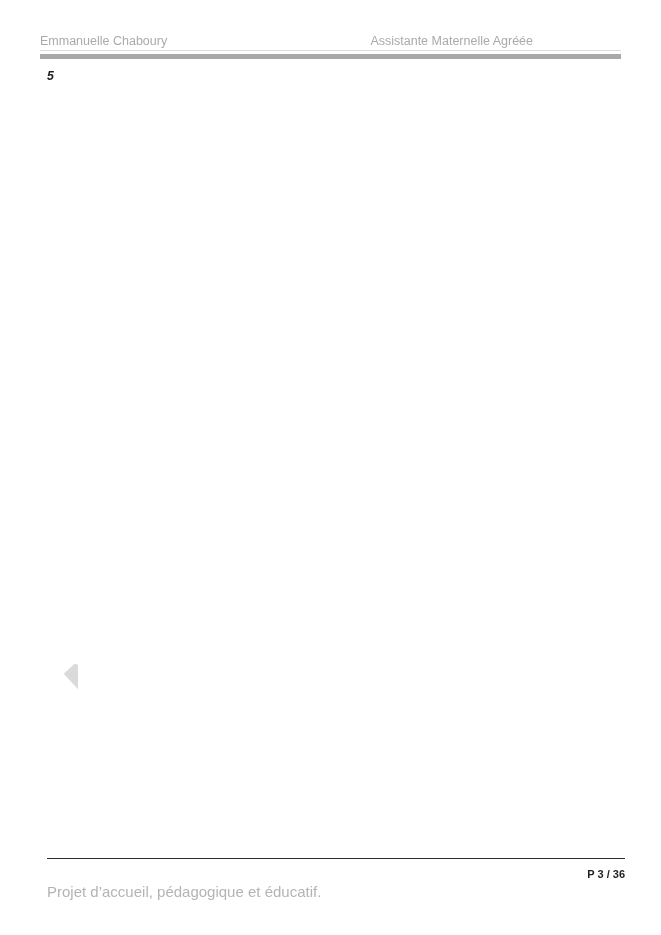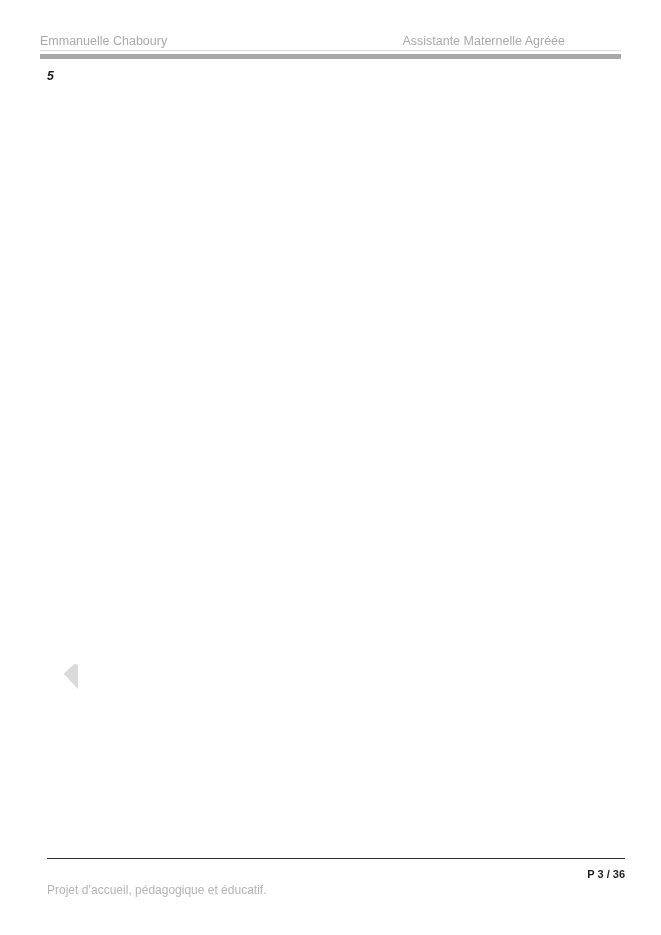--- a/index.html
+++ b/index.html
@@ -29,21 +29,21 @@
   .header{
     position:absolute;left:40px;right:40px;top:34px;z-index:1;
   }
   .header-row{
     display:flex;justify-content:space-between;align-items:baseline;
     font-size:12.5px;color:var(--header_text,#aaaaaa);
     border-bottom:1px solid #dcdcdc;
     padding-bottom:2px;
     gap:26px;
   }
-  .header-row .right{margin-right:56px;}
+  .header-row .right{margin-right:88px;}
   .header-bar{height:5px;background:var(--header_bar,#a9a9a9);margin-top:3px;}
   
   .toc{position:absolute;left:40px;right:41px;top:57px;z-index:1;}
   .row{
     display:flex;align-items:baseline;
     line-height:14.6px;font-size:10.3px;
     white-space:nowrap;
   }
   .row .num{flex:0 0 auto;}
   .row .title{flex:0 1 auto;margin-right:2px;overflow:hidden;}
@@ -56,21 +56,21 @@
   .l1{font-size:12.3px;font-weight:700;font-style:italic;color:var(--level1,#1f1f1f);margin-top:12px;margin-bottom:3px;}
   .l1 .num{margin-left:7px;min-width:23px;}
   .l1 .leader{border-bottom-width:1.4px;margin-bottom:2px;}
   
   .footer{position:absolute;left:47px;right:36px;top:858px;z-index:1;}
   .footer-line{border-top:1.5px solid #2a2a2a;}
   .footer-page{
     text-align:right;font-size:11px;font-weight:700;color:#1f1f1f;margin-top:9px;
   }
   .footer-title{
-    font-size:12px;color:var(--footer_text,#b4b4b4);margin-top:3px;
+    font-size:15px;color:var(--footer_text,#b4b4b4);margin-top:3px;
   }
 </style>
 </head>
 <body>
 
 <div class="page">
 
   <div class="watermark">NE PAS COPIER</div>
 
   <div class="header">

